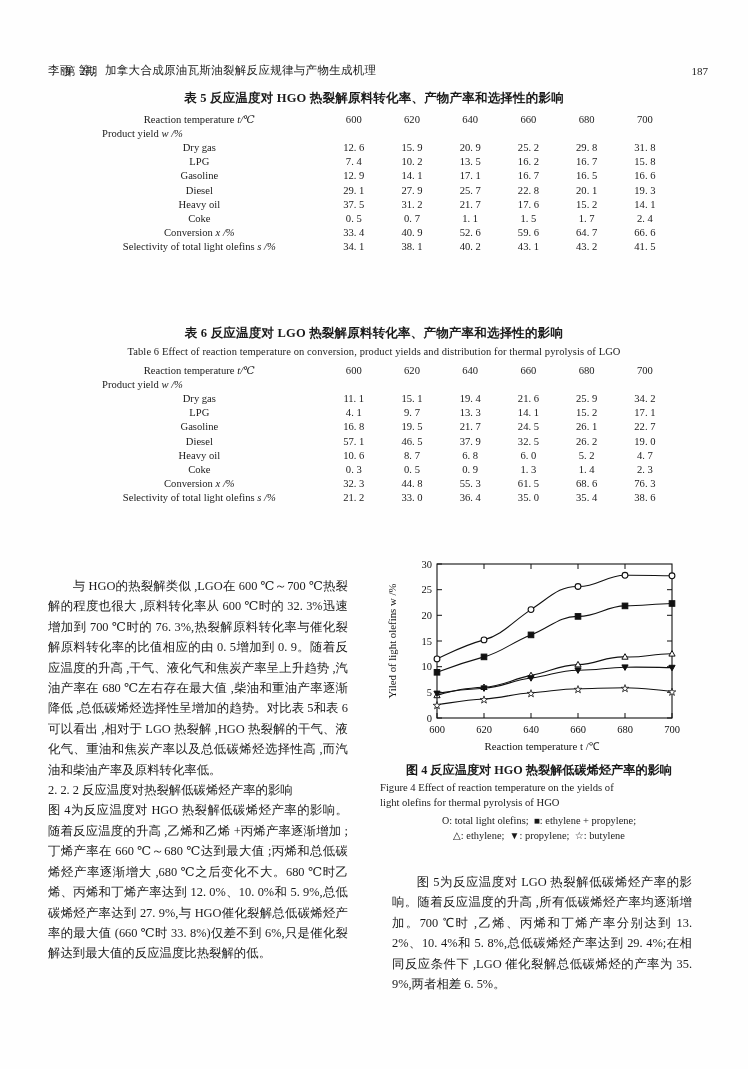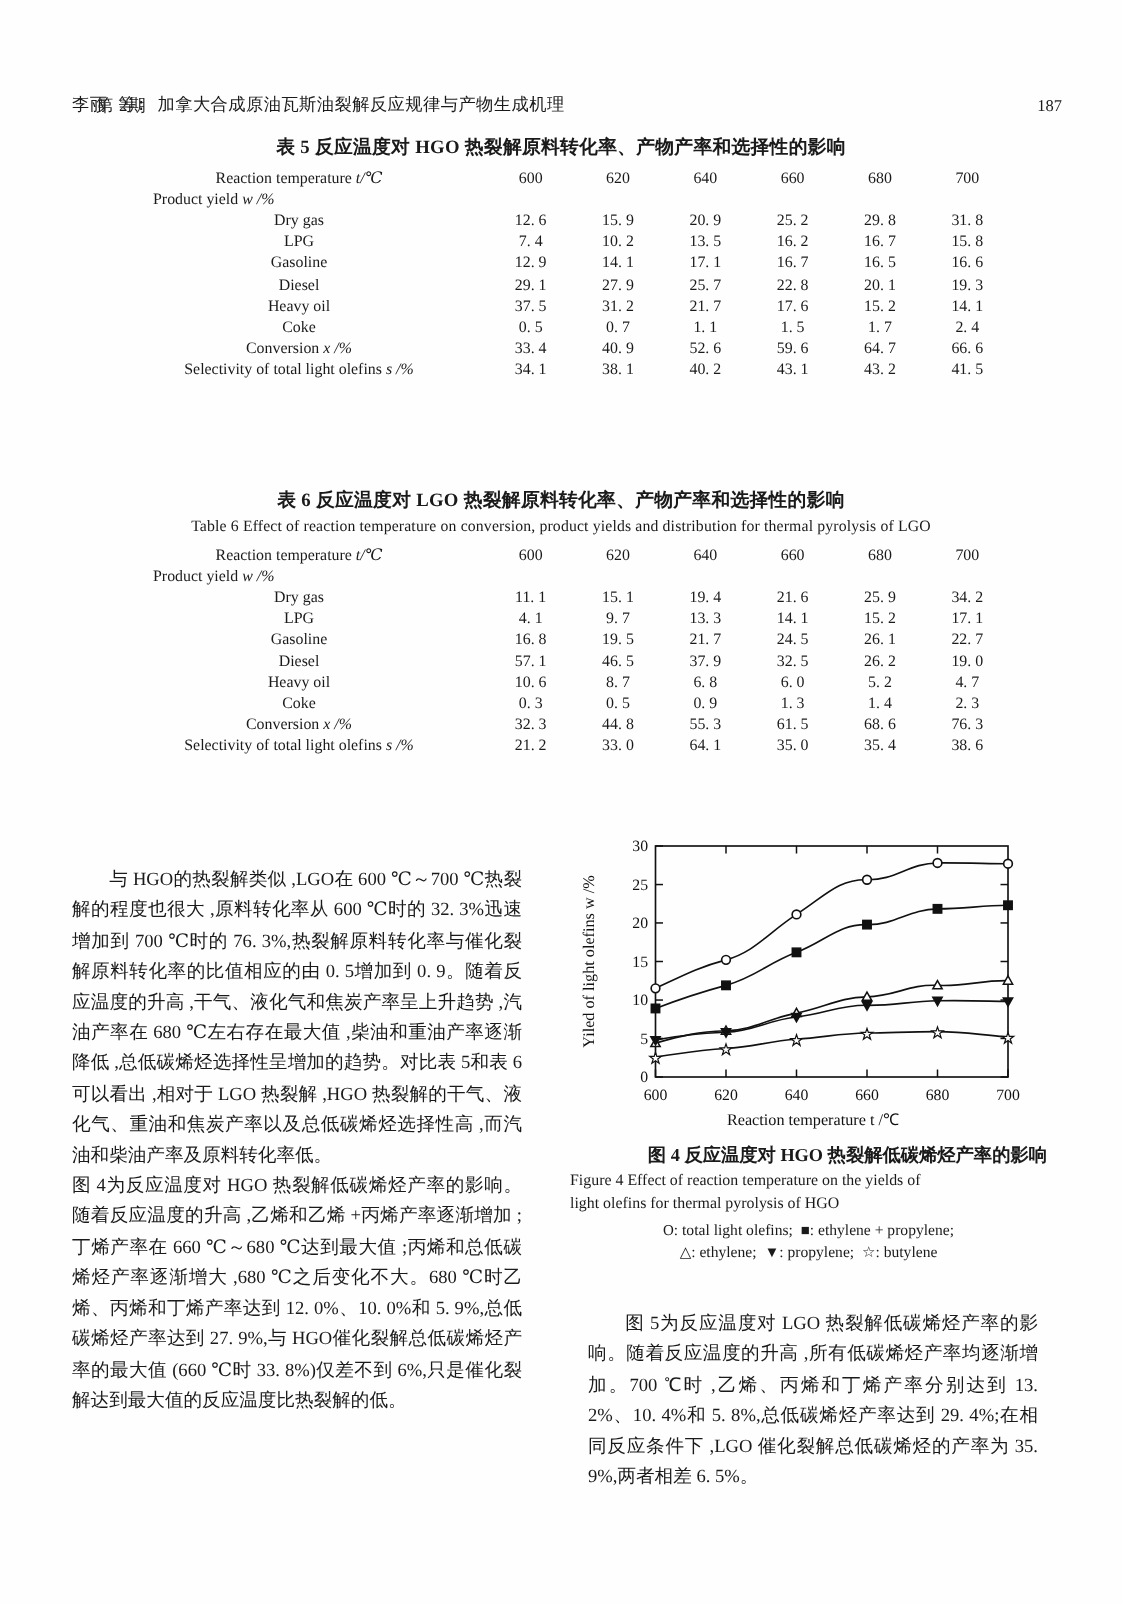--- a/index.html
+++ b/index.html
@@ -88,21 +88,21 @@
   .col-left { left: 48px; }
   .col-right { left: 392px; }
   .col p { margin: 0; }
   .col p.ind { text-indent: 2em; }
   .sec-head { margin-top: 0; }
 
   
   .figure { position: absolute; left: 380px; }
   .chart-area { position: relative; width: 318px; height: 206px; }
   .fig-cap-cn {
-    text-align: right;
+    text-align: center;
     font-size: 12.2px;
     font-weight: bold;
     margin-top: 4px;
   }
   .fig-cap-en {
     text-align: left;
     font-size: 10.6px;
     line-height: 14.5px;
     margin-top: 2px;
   }
@@ -330,31 +330,32 @@
           <td class="num">68. 6</td>
           <td class="num">76. 3</td>
         </tr>
         <tr>
           <td class="lab">
             <span>Selectivity of total light olefins</span>
             <span class="it">s /%</span>
           </td>
           <td class="num">21. 2</td>
           <td class="num">33. 0</td>
-          <td class="num">64. 1</td>
+          <td class="num">36. 4</td>
           <td class="num">35. 0</td>
           <td class="num">35. 4</td>
           <td class="num">38. 6</td>
         </tr>
       </tbody>
     </table>
   </div>
 
   <div class="col col-left" style="top:576px;">
     <p class="ind">与 HGO的热裂解类似 ,LGO在 600 ℃～700 ℃热裂解的程度也很大 ,原料转化率从 600 ℃时的 32. 3%迅速增加到 700 ℃时的 76. 3%,热裂解原料转化率与催化裂解原料转化率的比值相应的由 0. 5增加到 0. 9。随着反应温度的升高 ,干气、液化气和焦炭产率呈上升趋势 ,汽油产率在 680 ℃左右存在最大值 ,柴油和重油产率逐渐降低 ,总低碳烯烃选择性呈增加的趋势。对比表 5和表 6可以看出 ,相对于 LGO 热裂解 ,HGO 热裂解的干气、液化气、重油和焦炭产率以及总低碳烯烃选择性高 ,而汽油和柴油产率及原料转化率低。</p>
+    <p class="sec-head">2. 2. 2   反应温度对热裂解低碳烯烃产率的影响</p>
     <p>图 4为反应温度对 HGO 热裂解低碳烯烃产率的影响。随着反应温度的升高 ,乙烯和乙烯 +丙烯产率逐渐增加 ;丁烯产率在 660 ℃～680 ℃达到最大值 ;丙烯和总低碳烯烃产率逐渐增大 ,680 ℃之后变化不大。680 ℃时乙烯、丙烯和丁烯产率达到 12. 0%、10. 0%和 5. 9%,总低碳烯烃产率达到 27. 9%,与 HGO催化裂解总低碳烯烃产率的最大值 (660 ℃时 33. 8%)仅差不到 6%,只是催化裂解达到最大值的反应温度比热裂解的低。</p>
   </div>
 
   <div class="figure" style="top:552px;">
     <div class="chart-area">
       <svg width="318" height="206" viewBox="0 0 318 206">
 
         <g>
           <rect x="57" y="12" width="235" height="154" fill="none" stroke="#111" stroke-width="1.1"></rect>
 

